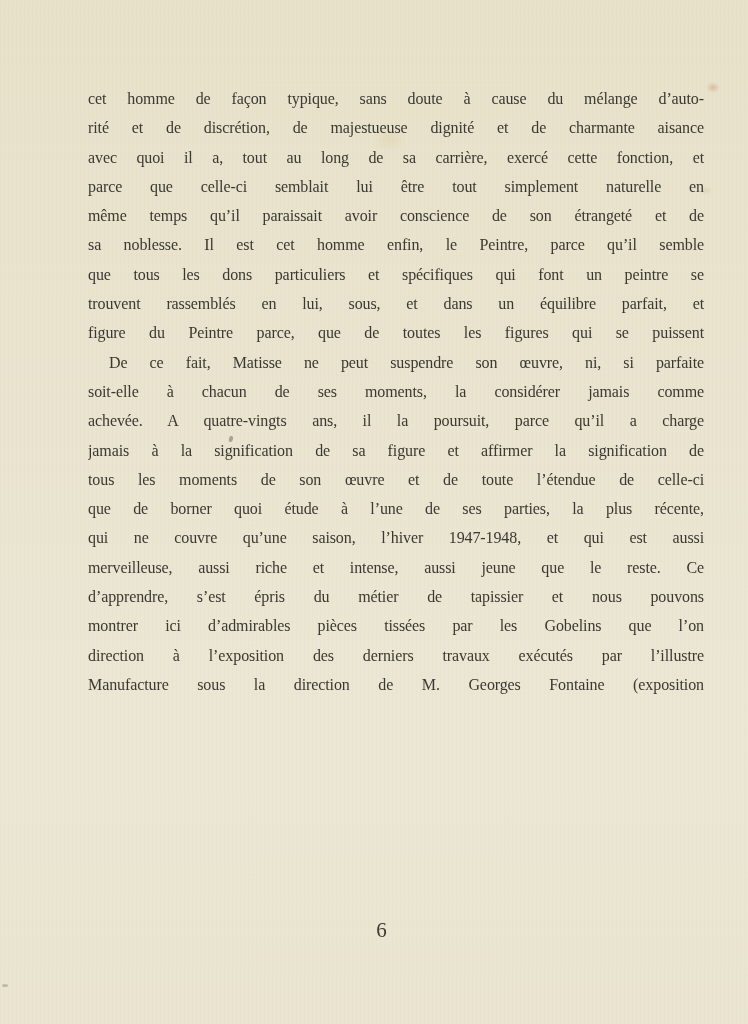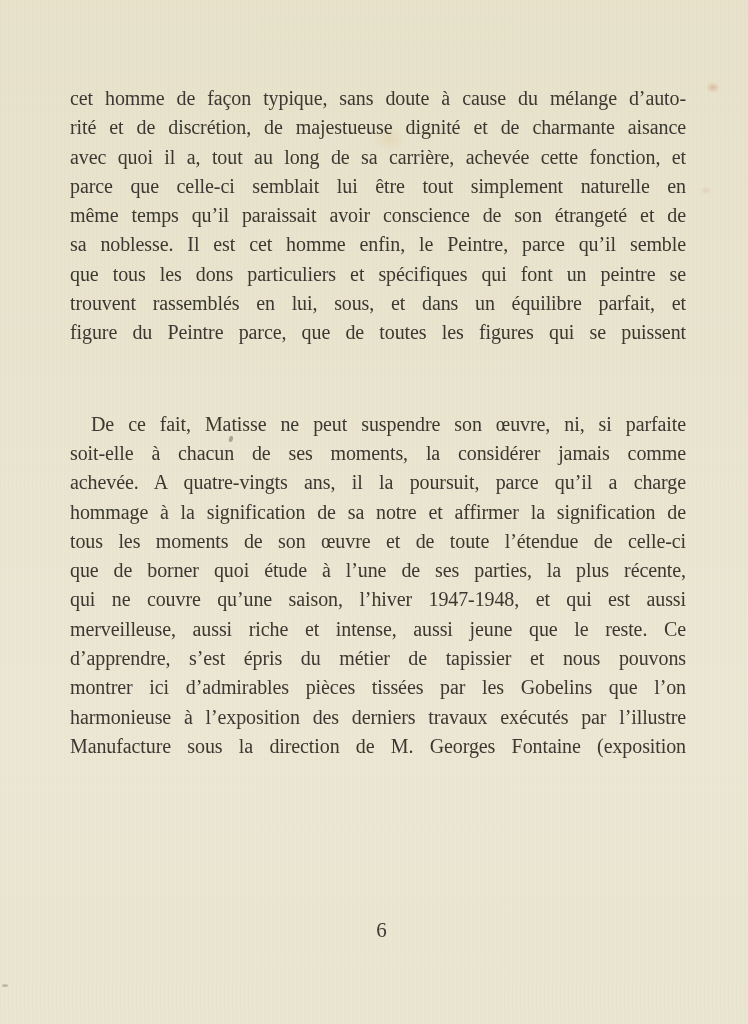--- a/index.html
+++ b/index.html
@@ -23,29 +23,29 @@
     position: absolute;
     inset: 0;
     background:
       repeating-linear-gradient(90deg, rgba(175,165,125,0.035) 0 1px, rgba(0,0,0,0) 1px 4px),
       repeating-linear-gradient(0deg, rgba(200,190,150,0.025) 0 1px, rgba(0,0,0,0) 1px 6px),
       linear-gradient(180deg, rgba(200,188,140,0.10) 0%, rgba(200,188,140,0.04) 38%, rgba(255,255,255,0.05) 70%, rgba(220,212,175,0.05) 100%);
     pointer-events: none;
   }
   .text-block {
     position: absolute;
-    left: 70px;
+    left: 88px;
     top: 84px;
     width: 616px;
     color: #3a3831;
-    font-size: 20px;
+    font-size: 16px;
     text-rendering: optimizeLegibility;
   }
   .paragraph { margin: 0; }
-  .paragraph + .paragraph { margin-top: 62px; }
+  .paragraph + .paragraph { }
   .line {
     line-height: 29.3px;
     height: 29.3px;
     overflow: hidden;
     text-align: justify;
     text-align-last: justify;
     white-space: normal;
     letter-spacing: -0.1px;
   }
   .line.last-left { text-align-last: left; }
@@ -93,37 +93,37 @@
 <div class="stain stain-yellow"></div>
 <div class="stain stain-rust"></div>
 <div class="stain stain-pink"></div>
 <div class="stain speck-1"></div>
 <div class="stain speck-2"></div>
 
 <div class="text-block">
   <div class="paragraph">
       <div class="line">cet homme de façon typique, sans doute à cause du mélange d’auto-</div>
       <div class="line">rité et de discrétion, de majestueuse dignité et de charmante aisance</div>
-      <div class="line">avec quoi il a, tout au long de sa carrière, achevée cette fonction, et</div>
+      <div class="line">avec quoi il a, tout au long de sa carrière, exercé cette fonction, et</div>
       <div class="line">parce que celle-ci semblait lui être tout simplement naturelle en</div>
       <div class="line">même temps qu’il paraissait avoir conscience de son étrangeté et de</div>
       <div class="line">sa noblesse. Il est cet homme enfin, le Peintre, parce qu’il semble</div>
       <div class="line">que tous les dons particuliers et spécifiques qui font un peintre se</div>
       <div class="line">trouvent rassemblés en lui, sous, et dans un équilibre parfait, et</div>
       <div class="line">figure du Peintre parce, que de toutes les figures qui se puissent</div>
     </div>
   <div class="paragraph indent-first">
       <div class="line">De ce fait, Matisse ne peut suspendre son œuvre, ni, si parfaite</div>
       <div class="line">soit-elle à chacun de ses moments, la considérer jamais comme</div>
       <div class="line">achevée. A quatre-vingts ans, il la poursuit, parce qu’il a charge</div>
-      <div class="line">hommage à la signification de sa notre et affirmer la signification de</div>
+      <div class="line">jamais à la signification de sa figure et affirmer la signification de</div>
       <div class="line">tous les moments de son œuvre et de toute l’étendue de celle-ci</div>
       <div class="line">que de borner quoi étude à l’une de ses parties, la plus récente,</div>
       <div class="line">qui ne couvre qu’une saison, l’hiver 1947-1948, et qui est aussi</div>
       <div class="line">merveilleuse, aussi riche et intense, aussi jeune que le reste. Ce</div>
       <div class="line">d’apprendre, s’est épris du métier de tapissier et nous pouvons</div>
       <div class="line">montrer ici d’admirables pièces tissées par les Gobelins que l’on</div>
-      <div class="line">harmonieuse à l’exposition des derniers travaux exécutés par l’illustre</div>
+      <div class="line">direction à l’exposition des derniers travaux exécutés par l’illustre</div>
       <div class="line">Manufacture sous la direction de M. Georges Fontaine (exposition</div>
     </div>
 </div>
 
 <div class="page-number">6</div>
 
 </body></html>

